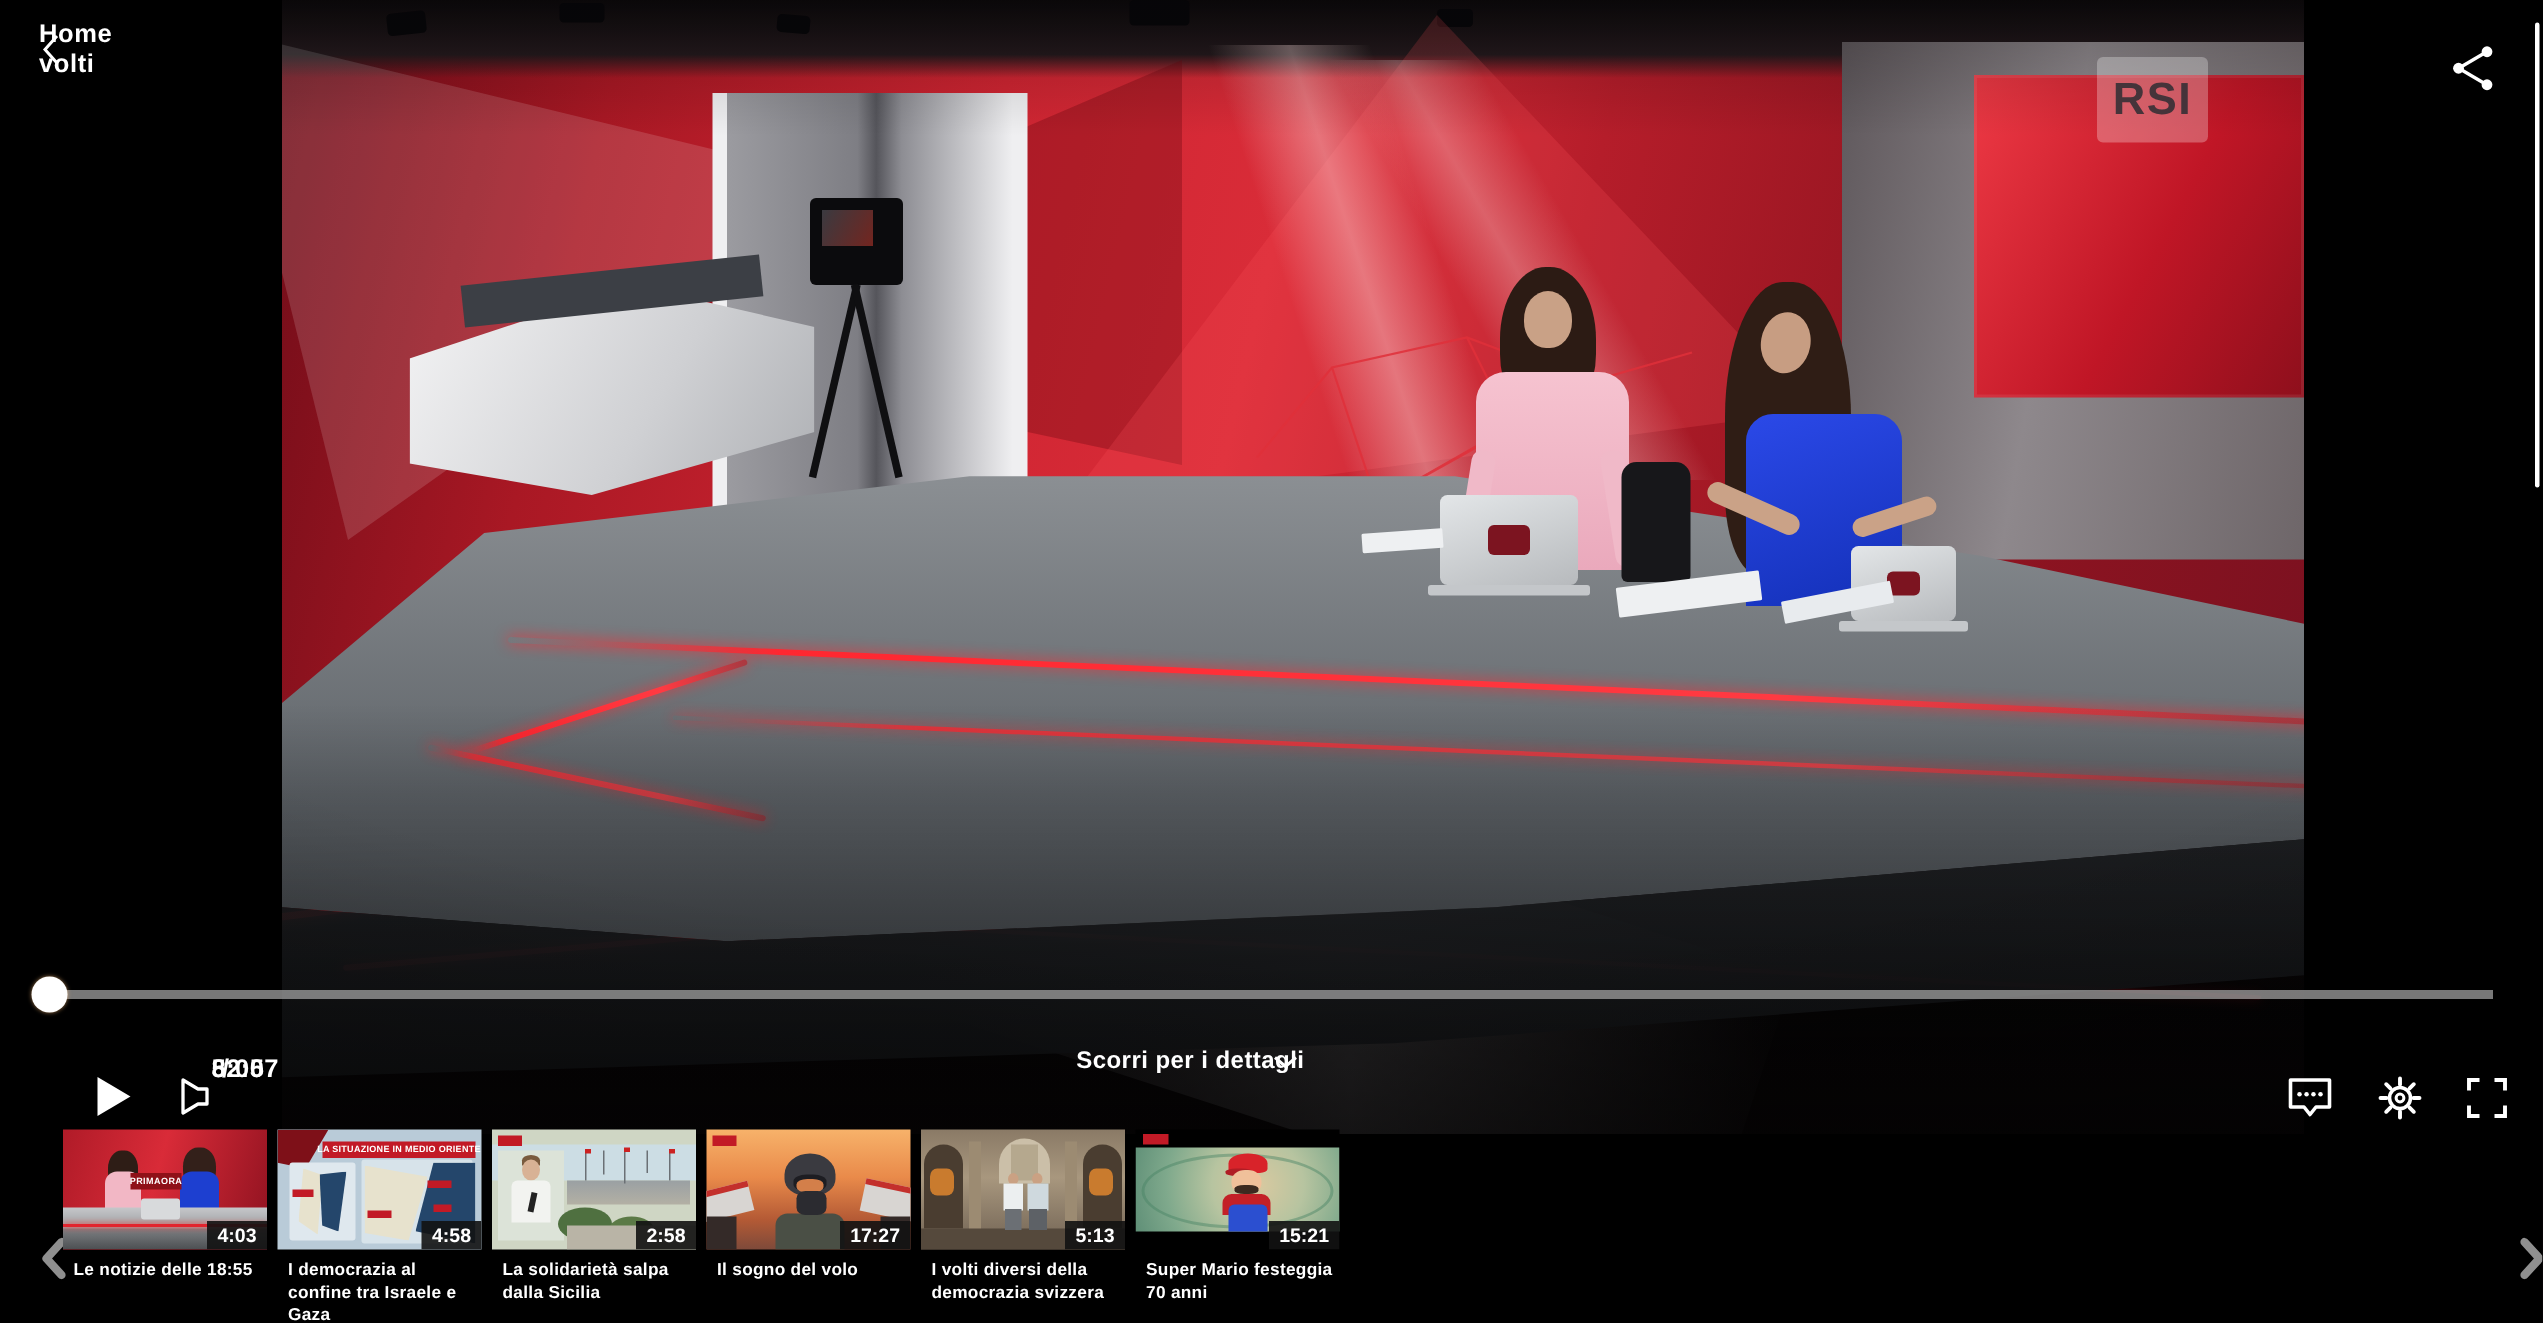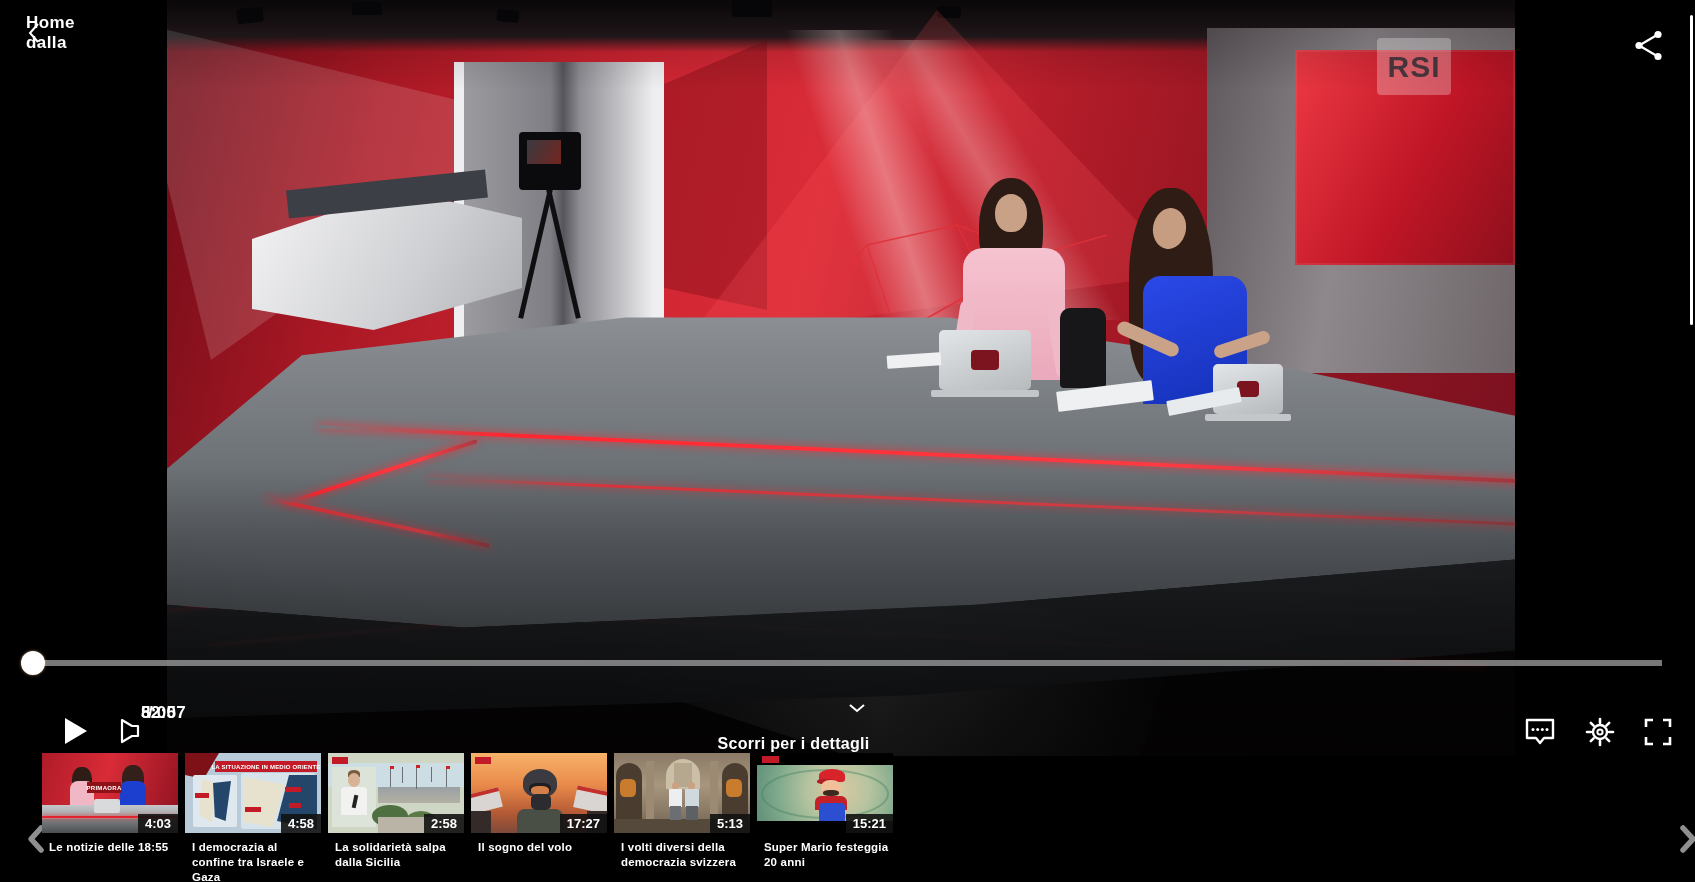--- a/index.html
+++ b/index.html
@@ -1,21 +1,21 @@
 <!DOCTYPE html>
 <html><head>
 <meta charset="utf-8">
 <style>
   html,body{margin:0;padding:0;background:#000;}
   #stage{position:relative;width:1695px;height:882px;background:#000;overflow:hidden;
          font-family:"Liberation Sans",sans-serif;color:#fff;}
   #stage *{position:absolute;box-sizing:border-box;}
 
   
-  .video{left:167px;top:0;width:1348px;height:756px;overflow:hidden;background:#1a0d10;}
+  .video{left:188px;top:0;width:1348px;height:756px;overflow:hidden;background:#1a0d10;}
   .v-backwall{left:0;top:0;width:100%;height:62%;
     background:linear-gradient(103deg,#6e0c18 0%,#a91824 16%,#cf2532 34%,#d92c38 48%,#b51d2a 62%,#951521 78%,#7c1120 100%);}
   .v-ceiling{left:0;top:0;width:100%;height:52px;
     background:linear-gradient(#0d0a0c,#241a1d 70%,rgba(36,26,29,0));}
   .v-spot{background:#08070a;border-radius:3px;}
   .sp1{left:70px;top:8px;width:26px;height:15px;transform:rotate(-6deg);}
   .sp2{left:185px;top:2px;width:30px;height:13px;}
   .sp3{left:330px;top:10px;width:22px;height:12px;transform:rotate(5deg);}
   .sp4{left:565px;top:0;width:40px;height:17px;}
   .sp5{left:770px;top:6px;width:24px;height:12px;}
@@ -111,21 +111,21 @@
   .track{left:33px;right:33px;top:12px;height:6px;background:rgba(160,160,160,.75);}
   .knob{left:21px;top:3px;width:24px;height:24px;background:#fff;border-radius:50%;box-shadow:0 0 3px rgba(255,190,120,.6);}
 
   .ctl-btn{background:none;border:none;padding:0;cursor:pointer;width:36px;height:36px;}
   .play-btn{left:38px;top:695px;}
   .vol-btn{left:96px;top:695px;}
   .time{left:141px;top:703px;font-size:17px;font-weight:700;letter-spacing:.3px;display:flex;gap:0;position:absolute;}
   .time span{position:static;}
   .time .sep{margin:0 7px;}
   .hint{left:50%;top:699px;transform:translateX(-50%);text-align:center;cursor:pointer;width:260px;}
-  .hint-label{position:static;display:block;font-size:16px;font-weight:700;letter-spacing:.3px;margin-top:36px;}
+  .hint-label{position:static;display:block;font-size:16px;font-weight:700;letter-spacing:.3px;}
   .hint svg{position:static;margin-top:4px;}
   .cc-btn{left:1504px;top:696px;}
   .gear-btn{left:1564px;top:696px;}
   .fs-btn{left:1622px;top:696px;}
 
   
   .nav-btn{background:none;border:none;padding:0;cursor:pointer;width:30px;height:34px;}
   .nav-left{left:8px;top:806px;}
   .nav-right{left:1660px;top:806px;}
   .card{top:753px;width:137px;cursor:pointer;}
@@ -291,21 +291,21 @@
     <div class="v-vignette"></div>
     <div class="watermark">
       <span style="position:static;">RSI</span>
     </div>
   </div>
 
   <div class="back">
     <svg width="16" height="24" viewBox="0 0 16 24">
       <polyline points="12,3 4,12 12,21" fill="none" stroke="#fff" stroke-width="2"></polyline>
     </svg>
-    <span class="back-label">Home dalla</span>
+    <span class="back-label">Home volti</span>
   </div>
 
   <button class="share-btn">
     <svg width="36" height="36" viewBox="0 0 36 36">
       <line x1="10" y1="19" x2="27" y2="9" stroke="#fff" stroke-width="2.2"></line>
       <line x1="10" y1="20" x2="27" y2="30" stroke="#fff" stroke-width="2.2"></line>
       <circle cx="9" cy="19.5" r="3.6" fill="#fff"></circle>
       <circle cx="28" cy="8.5" r="3.6" fill="#fff"></circle>
       <circle cx="28" cy="30.5" r="3.6" fill="#fff"></circle>
     </svg>
@@ -493,21 +493,21 @@
         <span class="ring"></span>
       <span class="shirt"></span>
         <span class="ovl"></span>
         <span class="cap"></span>
         <span class="brim"></span>
       <span class="face"></span>
         <span class="mst"></span>
       <span class="mini-badge chbadge"></span>
       <span class="dur">15:21</span>
     </div>
-    <div class="card-title">Super Mario festeggia 20 anni</div>
+    <div class="card-title">Super Mario festeggia 70 anni</div>
   </div>
 
   <button class="nav-btn nav-right">
     <svg width="26" height="32" viewBox="0 0 26 32">
       <polyline points="8,5 18,16 8,27" fill="none" stroke="#8f8f8f" stroke-width="5.5" stroke-linecap="round" stroke-linejoin="round"></polyline>
     </svg>
   </button>
 
 </div>
 

